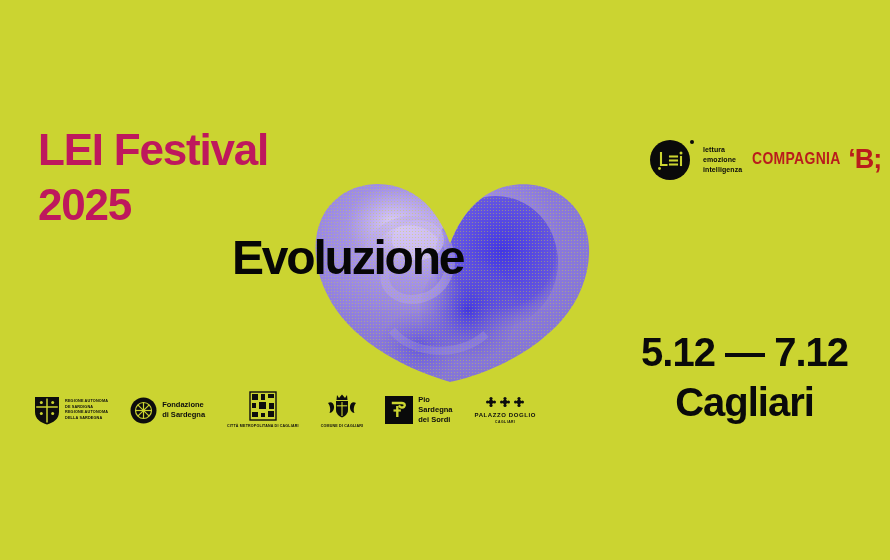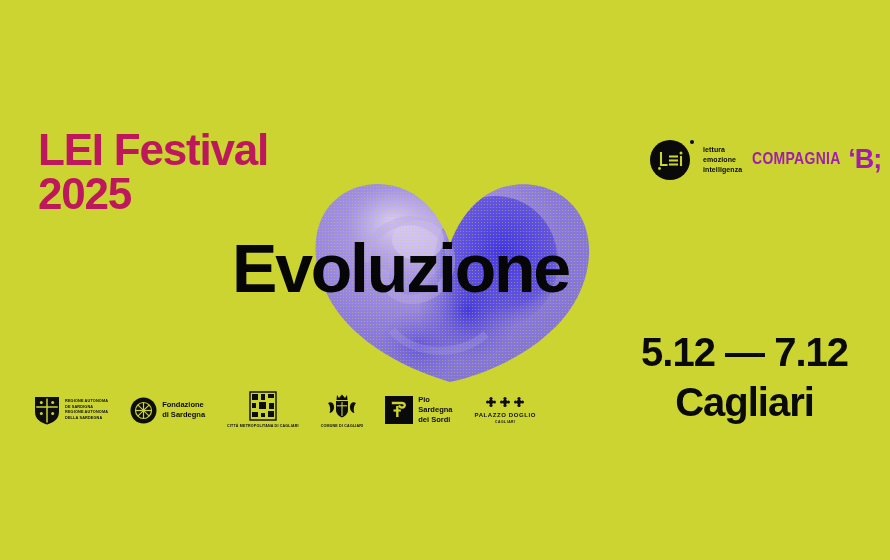--- a/index.html
+++ b/index.html
@@ -24,38 +24,38 @@
     top: 128px;
     line-height: 1.0;
   }
   #title-block .line {
     font-size: 44px;
     font-weight: bold;
     letter-spacing: -1.2px;
     color: #be185d;
     white-space: nowrap;
   }
-  #title-block .line + .line { }
+  #title-block .line + .line { margin-top: 11px; }
 
   
   #heart-art {
     position: absolute;
     left: 300px;
     top: 170px;
     width: 300px;
     height: 215px;
   }
   #heart-art svg { display: block; width: 100%; height: 100%; }
 
   
   #main-word {
     position: absolute;
     left: 232px;
     top: 234px;
-    font-size: 68px;
+    font-size: 48px;
     font-weight: bold;
     letter-spacing: -2.2px;
     line-height: 1;
     color: #060606;
     white-space: nowrap;
   }
 
   
   #dates-block {
     position: absolute;
@@ -117,21 +117,21 @@
     font-weight: bold;
     color: #0a0a0a;
     letter-spacing: .1px;
   }
   #compagnia-mark {
     position: absolute;
     left: 752px;
     top: 148px;
     display: flex;
     align-items: flex-start;
-    color: #a21caf;
+    color: #b91c1c;
   }
   #compagnia-mark .word {
     font-size: 17px;
     font-weight: bold;
     letter-spacing: .4px;
     transform: scaleX(.82);
     transform-origin: left center;
     line-height: 1.35;
   }
   #compagnia-mark .bee {

